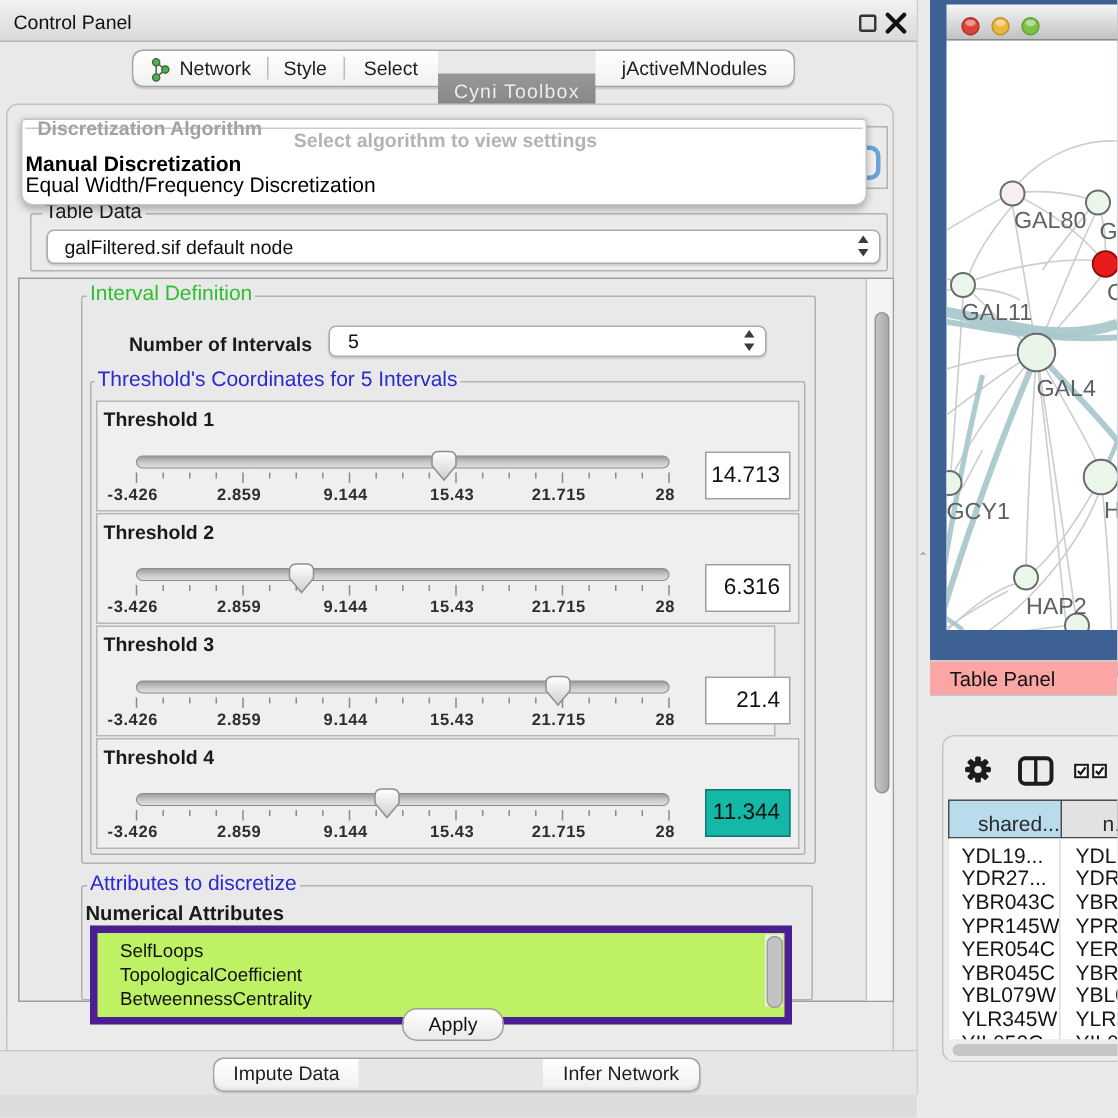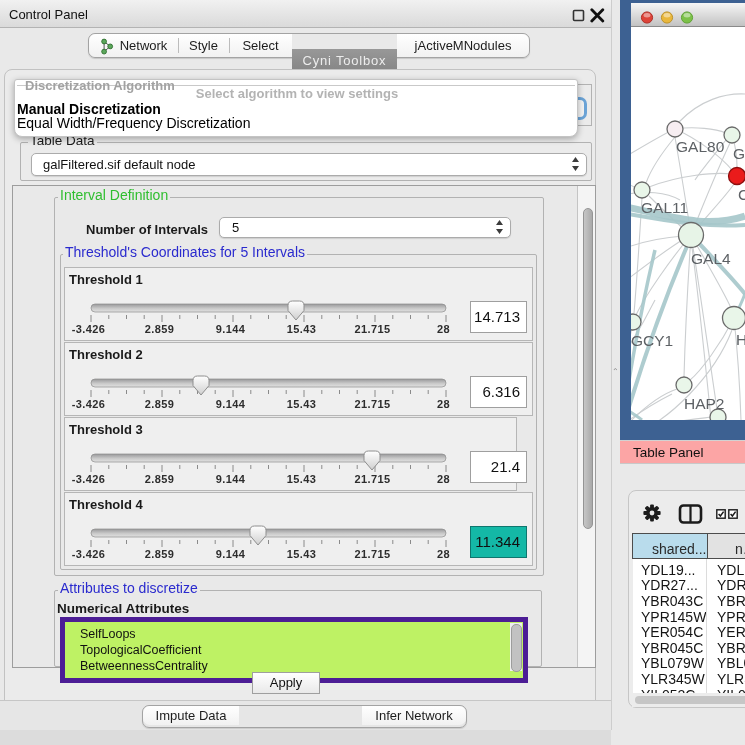--- a/index.html
+++ b/index.html
@@ -185,21 +185,21 @@
     <div style="position:absolute;left:15px;top:21px;font-size:12.5px;color:#111">TopologicalCoefficient</div>
     <div style="position:absolute;left:15px;top:37px;font-size:12.5px;color:#111">BetweennessCentrality</div>
     <div style="position:absolute;right:1px;top:1px;width:12px;height:48px;background:#f0f0f0">
       <div style="position:absolute;left:1px;top:1px;width:9px;height:46px;background:#c2c2c2;border:1px solid #9d9d9d;border-radius:5px"></div>
     </div>
   </div>
 
   <div class="abs" style="left:577px;top:186px;width:18px;height:481px;background:#f4f4f4;border-left:1px solid #c4c4c4;box-sizing:border-box"></div>
   <div class="abs" style="left:583px;top:208px;width:10px;height:321px;background:linear-gradient(90deg,#c6c6c6,#a9a9a9);border:1px solid #949494;border-radius:6px;box-sizing:border-box"></div>
 
-  <div class="abs" style="left:252px;top:672px;width:68px;height:22px;background:linear-gradient(#ffffff,#e9e9e9);border:1px solid #9f9f9f;border-radius:0;box-sizing:border-box;text-align:center;font-size:13px;color:#111;line-height:20px">Apply</div>
+  <div class="abs" style="left:268px;top:672px;width:68px;height:22px;background:linear-gradient(#ffffff,#e9e9e9);border:1px solid #9f9f9f;border-radius:10px;box-sizing:border-box;text-align:center;font-size:13px;color:#111;line-height:20px">Apply</div>
 
   <div class="abs" style="left:0;top:700px;width:611px;height:1px;background:#c6c6c6"></div>
   <div class="abs" style="left:0;top:701px;width:611px;height:29px;background:#e6e6e6"></div>
   <div class="abs" style="left:142px;top:705px;width:323px;height:21px;border:1px solid #a3a3a3;border-radius:7px;box-shadow:0 1px 1px rgba(0,0,0,0.12)">
     <div class="abs" style="left:0;top:0;width:96px;height:19px;background:linear-gradient(#ffffff,#f1f1f1);border-top-left-radius:7px;border-bottom-left-radius:7px;text-align:center;font-size:13px;color:#1c1c1c;line-height:19px">Impute Data</div>
     <div class="abs" style="left:219px;top:0;width:104px;height:19px;background:linear-gradient(#ffffff,#f1f1f1);border-top-right-radius:7px;border-bottom-right-radius:7px;text-align:center;font-size:13px;color:#1c1c1c;line-height:19px">Infer Network</div>
   </div>
 </div>
 <div class="abs" style="left:0;top:730px;width:611px;height:15px;background:#dcdcdc"></div>
 

